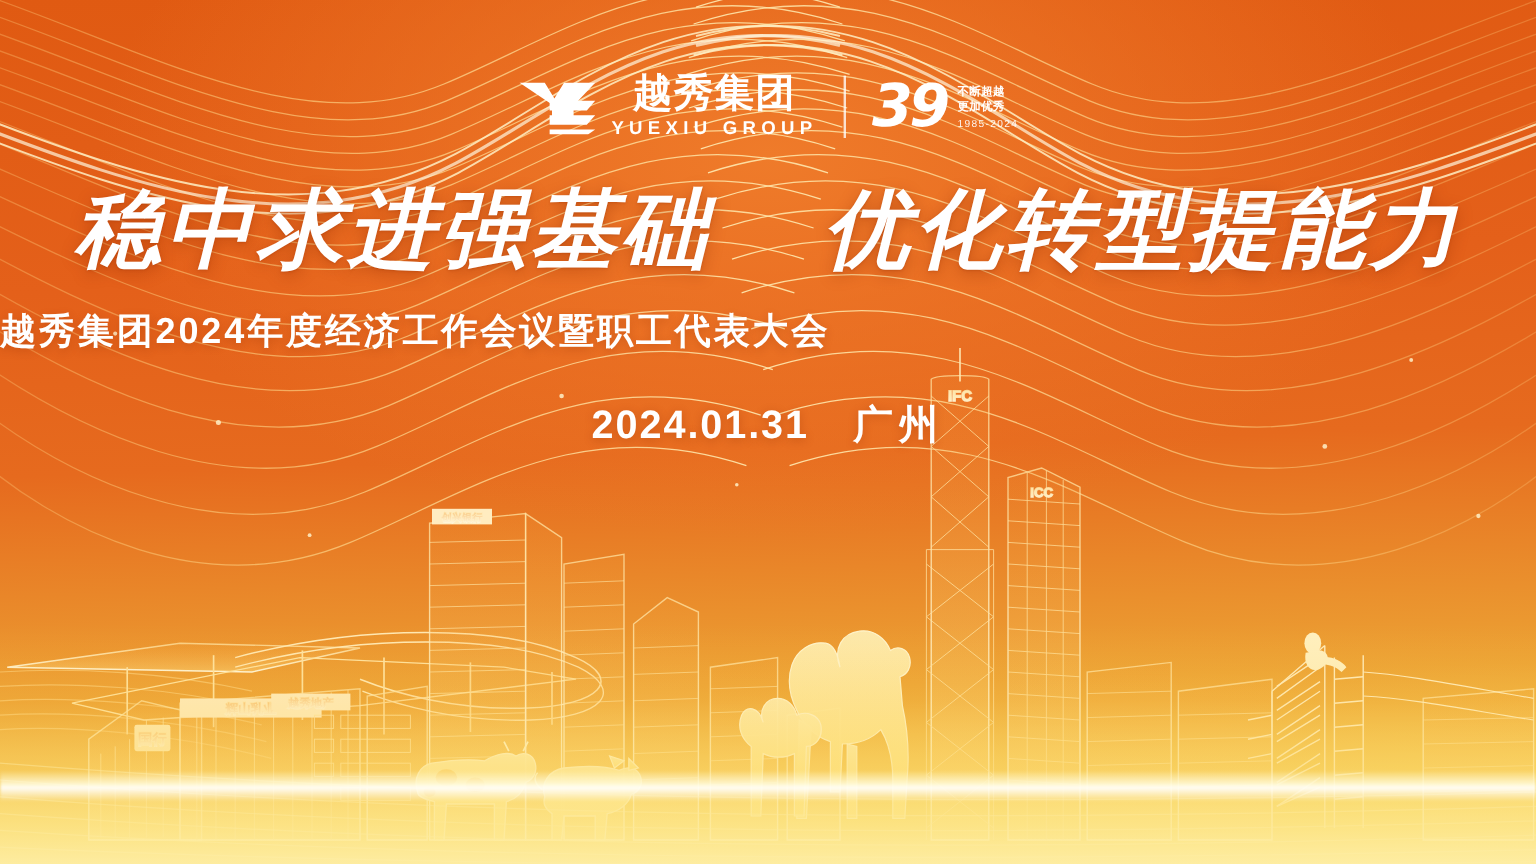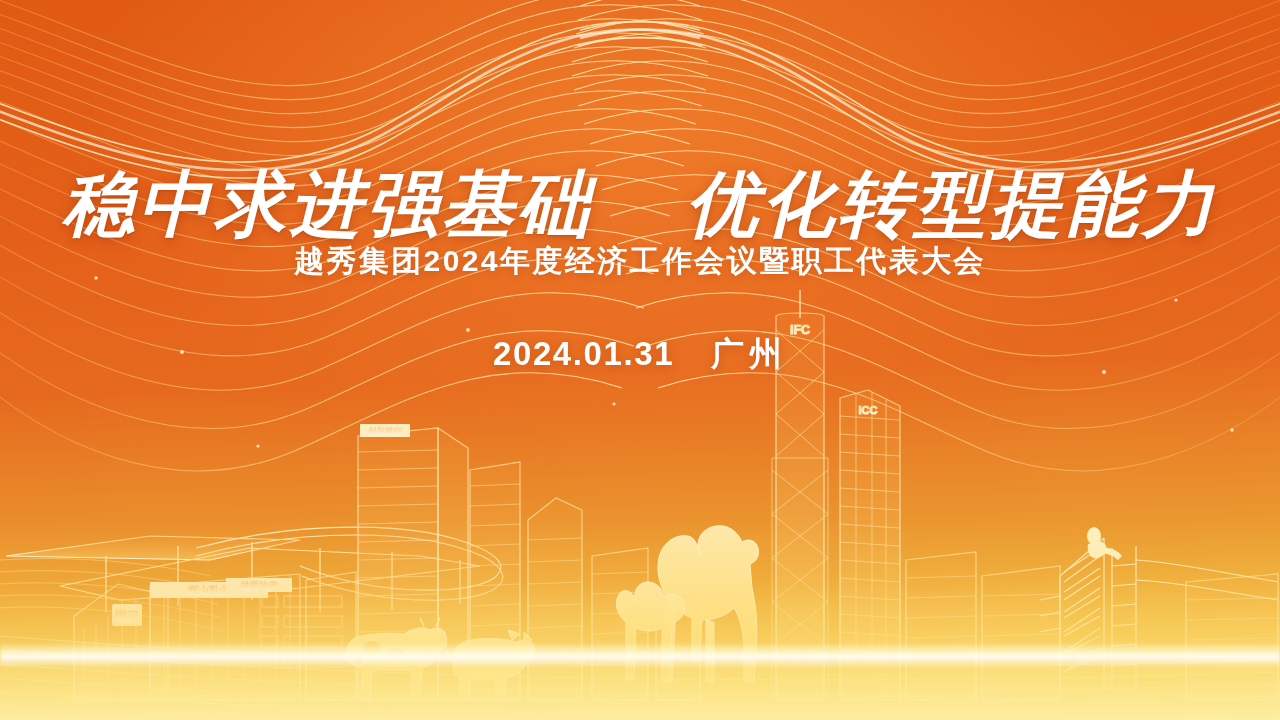--- a/index.html
+++ b/index.html
@@ -45,34 +45,34 @@
     font-size:49px; font-weight:700; color:#fff; line-height:1;
     font-style:italic; letter-spacing:-3px;
     font-family:"DejaVu Sans","Liberation Sans",sans-serif;
   }
   #anniv-lines { display:flex; flex-direction:column; gap:2.5px; padding-top:3px; }
   .anniv-l { font-size:9.5px; font-weight:700; color:#fff; letter-spacing:.4px; line-height:1.15; white-space:nowrap; }
   .anniv-yr { font-size:8.5px; font-weight:400; color:rgba(255,255,255,.92); letter-spacing:1.1px; }
 
   
   #headline {
-    position:absolute; left:0; top:165px; width:100%;
+    position:absolute; left:0; top:152px; width:100%;
     text-align:center; z-index:40;
     font-family:"DejaVu Serif","Liberation Serif",serif;
     font-size:72px; font-weight:700; color:#fff;
     letter-spacing:4px; line-height:1.08;
     font-style:italic;
     text-shadow:0 3px 12px rgba(150,45,0,.40), 0 1px 2px rgba(150,45,0,.30);
     white-space:nowrap;
   }
   #headline .gap { display:inline-block; width:34px; }
 
   #subtitle {
-    position:absolute; left:0; top:243px; width:100%;
-    text-align:center; z-index:40;
+    position:absolute; left:0; top:259px; width:100%;
+    text-align:left; z-index:40;
     font-size:30px; font-weight:700; color:#fff;
     letter-spacing:2.4px; line-height:1.2; white-space:nowrap;
     text-shadow:0 2px 7px rgba(150,45,0,.30);
   }
 
   #datebar {
     position:absolute; left:0; top:332px; width:100%;
     text-align:center; z-index:40;
     font-size:33px; font-weight:700; color:#fff;
     letter-spacing:1.6px; white-space:nowrap;
@@ -516,20 +516,47 @@
         <path d="M0,678 C300,700 700,714 1280,696"></path>
         <path d="M0,692 C300,712 700,722 1280,708"></path>
         <path d="M0,706 C300,720 700,726 1280,718"></path>
       </g>
     </svg>
   </div>
 
   <div id="glow-floor"></div>
   <div id="beam"></div>
 
+  <div id="logo-band">
+
+    <svg id="logo-mark" viewBox="0 0 66 46">
+      <g fill="#ffffff">
+        <path d="M1,3 L22,3 L30,16 L38,3 L64,3 L46,22 L46,31 L28,31 L28,21 Z"></path>
+        <path d="M26,18 L64,18 L57,26 L26,26 Z"></path>
+        <path d="M26,30 L64,30 L57,38 L26,38 Z"></path>
+        <path d="M26,42 L64,42 L58,46 L26,46 Z"></path>
+      </g>
+    </svg>
+
+    <div id="logo-words">
+      <div id="logo-cn">越秀集团</div>
+      <div id="logo-en">YUEXIU GROUP</div>
+    </div>
+
+    <div id="logo-divider"></div>
+
+    <div id="anniv">
+      <div id="anniv-num">39</div>
+      <div id="anniv-lines">
+        <div class="anniv-l">不断超越</div>
+        <div class="anniv-l">更加优秀</div>
+        <div class="anniv-l anniv-yr">1985-2024</div>
+      </div>
+    </div>
+  </div>
 
   <div id="headline">
     <span>稳中求进强基础</span>
     <span class="gap"></span>
     <span>优化转型提能力</span>
   </div>
 
   <div id="subtitle">越秀集团2024年度经济工作会议暨职工代表大会</div>
 
   <div id="datebar">

